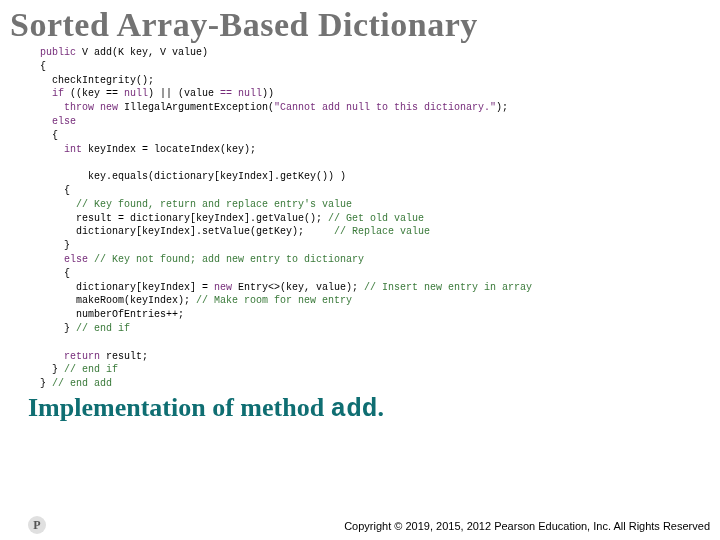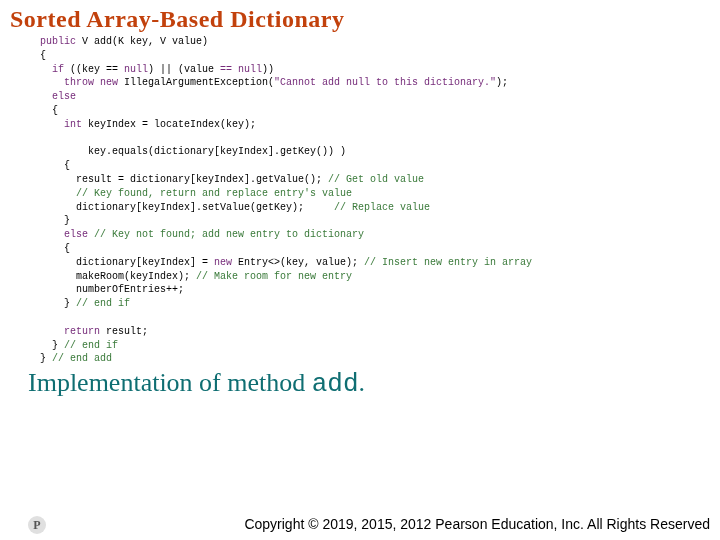--- a/index.html
+++ b/index.html
@@ -7,23 +7,23 @@
     padding: 0;
     width: 720px;
     height: 540px;
     font-family: Arial, Helvetica, sans-serif;
     background: #fff;
     position: relative;
     overflow: hidden;
   }
   .title {
     font-family: "Times New Roman", Times, serif;
-    font-size: 24px;
+    font-size: 34px;
     font-weight: bold;
-    color: #c2410c;
+    color: #737373;
     margin: 6px 0 2px 10px;
     letter-spacing: 0.5px;
   }
   .code-block {
     margin-left: 28px;
     font-size: 10px;
     line-height: 1.38;
     color: #000;
     font-family: Liberation Mono, monospace;
   }
@@ -32,33 +32,33 @@
   .i2 { padding-left: 24px; }
   .i3 { padding-left: 36px; }
   .i4 { padding-left: 48px; }
   .i5 { padding-left: 60px; }
   .kw  { color: #762c7a; }
   .str { color: #762c7a; }
   .com { color: #3a7a3a; }
   .subtitle {
     font-family: "Times New Roman", Times, serif;
     font-size: 26px;
-    font-weight: normal;
+    font-weight: bold;
     color: #0f6e72;
     margin: 2px 0 12px 28px;
   }
   .subtitle .mono {
     font-family: "Courier New", Courier, monospace;
     font-size: 26px;
   }
   .footer {
     position: absolute;
     bottom: 8px;
     right: 10px;
-    font-size: 14px;
+    font-size: 11px;
     color: #000;
   }
   .logo {
     position: absolute;
     bottom: 6px;
     left: 28px;
     width: 18px;
     height: 18px;
     border-radius: 50%;
     background: #e0e0e0;
@@ -72,30 +72,31 @@
   }
 </style>
 </head>
 <body>
 
 <div class="title">Sorted Array-Based Dictionary</div>
 
 <div class="code-block">
   <div class="i1"><span class="kw">public</span><span> V add(K key, V value)</span></div>
   <div class="i1">{</div>
+  <div class="i2">checkIntegrity();</div>
   <div class="i2"><span class="kw">if</span><span> ((key == </span><span class="kw">null</span><span>) || (value </span><span class="kw">==</span><span> </span><span class="kw">null</span><span>))</span></div>
   <div class="i3"><span class="kw">throw new </span><span>IllegalArgumentException(</span><span class="str">"Cannot add null to this dictionary."</span><span>);</span></div>
   <div class="i2"><span class="kw">else</span></div>
   <div class="i2">{</div>
   <div class="i3"><span class="kw">int</span><span> keyIndex = locateIndex(key);</span></div>
   <div>&nbsp;</div>
   <div class="i5">key.equals(dictionary[keyIndex].getKey()) )</div>
   <div class="i3">{</div>
+  <div class="i4"><span class="com">// Key found, return and replace entry's value</span></div>
   <div class="i4"><span>result = dictionary[keyIndex].getValue(); </span><span class="com">// Get old value</span></div>
-  <div class="i4"><span class="com">// Key found, return and replace entry's value</span></div>
   <div class="i4"><span>dictionary[keyIndex].setValue(getKey);     </span><span class="com">// Replace value</span></div>
   <div class="i3">}</div>
   <div class="i3"><span class="kw">else</span><span> </span><span class="com">// Key not found; add new entry to dictionary</span></div>
   <div class="i3">{</div>
   <div class="i4"><span>dictionary[keyIndex] = </span><span class="kw">new</span><span> Entry&lt;&gt;(key, value); </span><span class="com">// Insert new entry in array</span></div>
   <div class="i4"><span>makeRoom(keyIndex); </span><span class="com">// Make room for new entry</span></div>
   <div class="i4">numberOfEntries++;</div>
   <div class="i3"><span>} </span><span class="com">// end if</span></div>
   <div>&nbsp;</div>
   <div class="i3"><span class="kw">return</span><span> result;</span></div>

